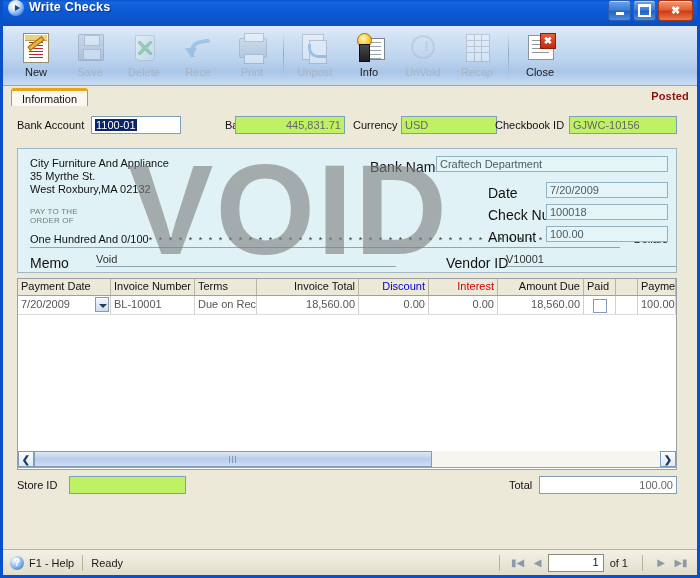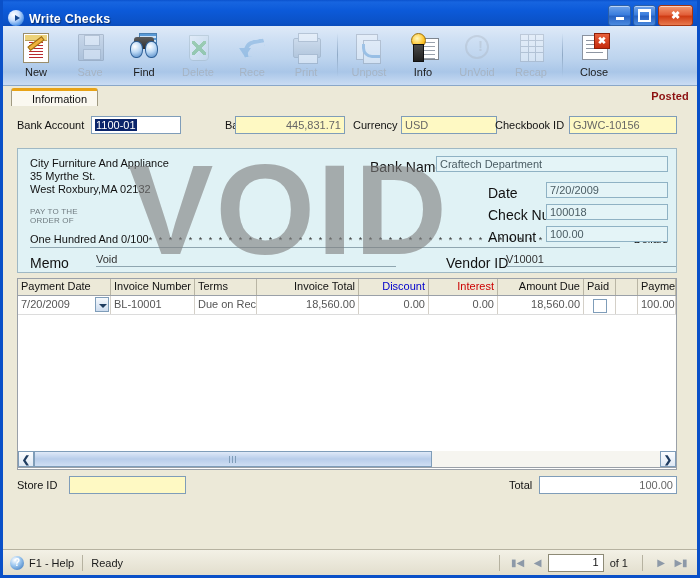--- a/index.html
+++ b/index.html
@@ -20,21 +20,21 @@
     border: 3px solid #0a50c8;
     border-top: none;
     background: #ece9d8;
     overflow: hidden;
   }
   
   .titlebar {
     position: relative;
     height: 26px;
     background: linear-gradient(to bottom, #0b52cd 0%, #1765e0 8%, #0c5ad9 40%, #0b51c6 88%, #0a4cbb 100%);
-    display: flex; align-items: flex-end;
+    display: flex; align-items: flex-start;
     padding: 0 2px 0 5px;
     box-sizing: border-box;
   }
   .title-icon {
     width: 16px; height: 16px;
     border-radius: 50%;
     background: radial-gradient(circle at 35% 30%, #ffffff 0%, #cfe3ff 35%, #5a9bea 70%, #2a66b5 100%);
     display: flex; align-items: center; justify-content: center;
     flex: none;
     margin-right: 5px;
@@ -244,21 +244,21 @@
   .tabstrip {
     position: relative;
     height: 20px;
     background: #ece9d8;
     padding-left: 8px;
     box-sizing: border-box;
   }
   .tab {
     position: absolute; left: 8px; top: 2px;
     height: 18px;
-    padding: 2px 10px 0 20px;
+    padding: 2px 10px 0 10px;
     background: #faf8f0;
     border: 1px solid #a09a82;
     border-bottom: none;
     border-top: 3px solid #e8a317;
     border-radius: 3px 3px 0 0;
     font-size: 11px; color: #111;
     box-sizing: border-box;
   }
   .posted {
     position: absolute; right: 8px; top: 4px;
@@ -282,21 +282,21 @@
     border: 1px solid #7f9db9;
     background: #fff;
     box-sizing: border-box;
     font-size: 11px;
     line-height: 16px;
     padding: 0 3px;
     color: #555;
     overflow: hidden;
     white-space: nowrap;
   }
-  .tf.ro { background: #fef9c3; color: #666; }
+  .tf.ro { background: #bef264; color: #666; }
   .tf.right { text-align: right; }
   .tf .sel { background: #0a246a; color: #fff; padding: 0 1px; }
 
   
   .check {
     position: absolute;
     left: 14px; top: 42px;
     width: 660px; height: 125px;
     background: #e0f2f5;
     border: 1px solid #9fb8c4;
@@ -504,31 +504,20 @@
       <div class="tb-label">New</div>
     </div>
 
     <div class="tb-item disabled">
       <div class="tb-ico">
           <div class="ico-floppy"></div>
         </div>
       <div class="tb-label">Save</div>
     </div>
 
-    <div class="tb-item">
-      <div class="tb-ico">
-        <div class="ico-bino">
-            <div class="grid"></div>
-            <div class="body"></div>
-            <div class="lens l"></div>
-            <div class="lens r"></div>
-          </div>
-      </div>
-      <div class="tb-label">Find</div>
-    </div>
 
     <div class="tb-item disabled">
       <div class="tb-ico">
           <div class="ico-trash"></div>
         </div>
       <div class="tb-label">Delete</div>
     </div>
 
     <div class="tb-item disabled">
       <div class="tb-ico">

